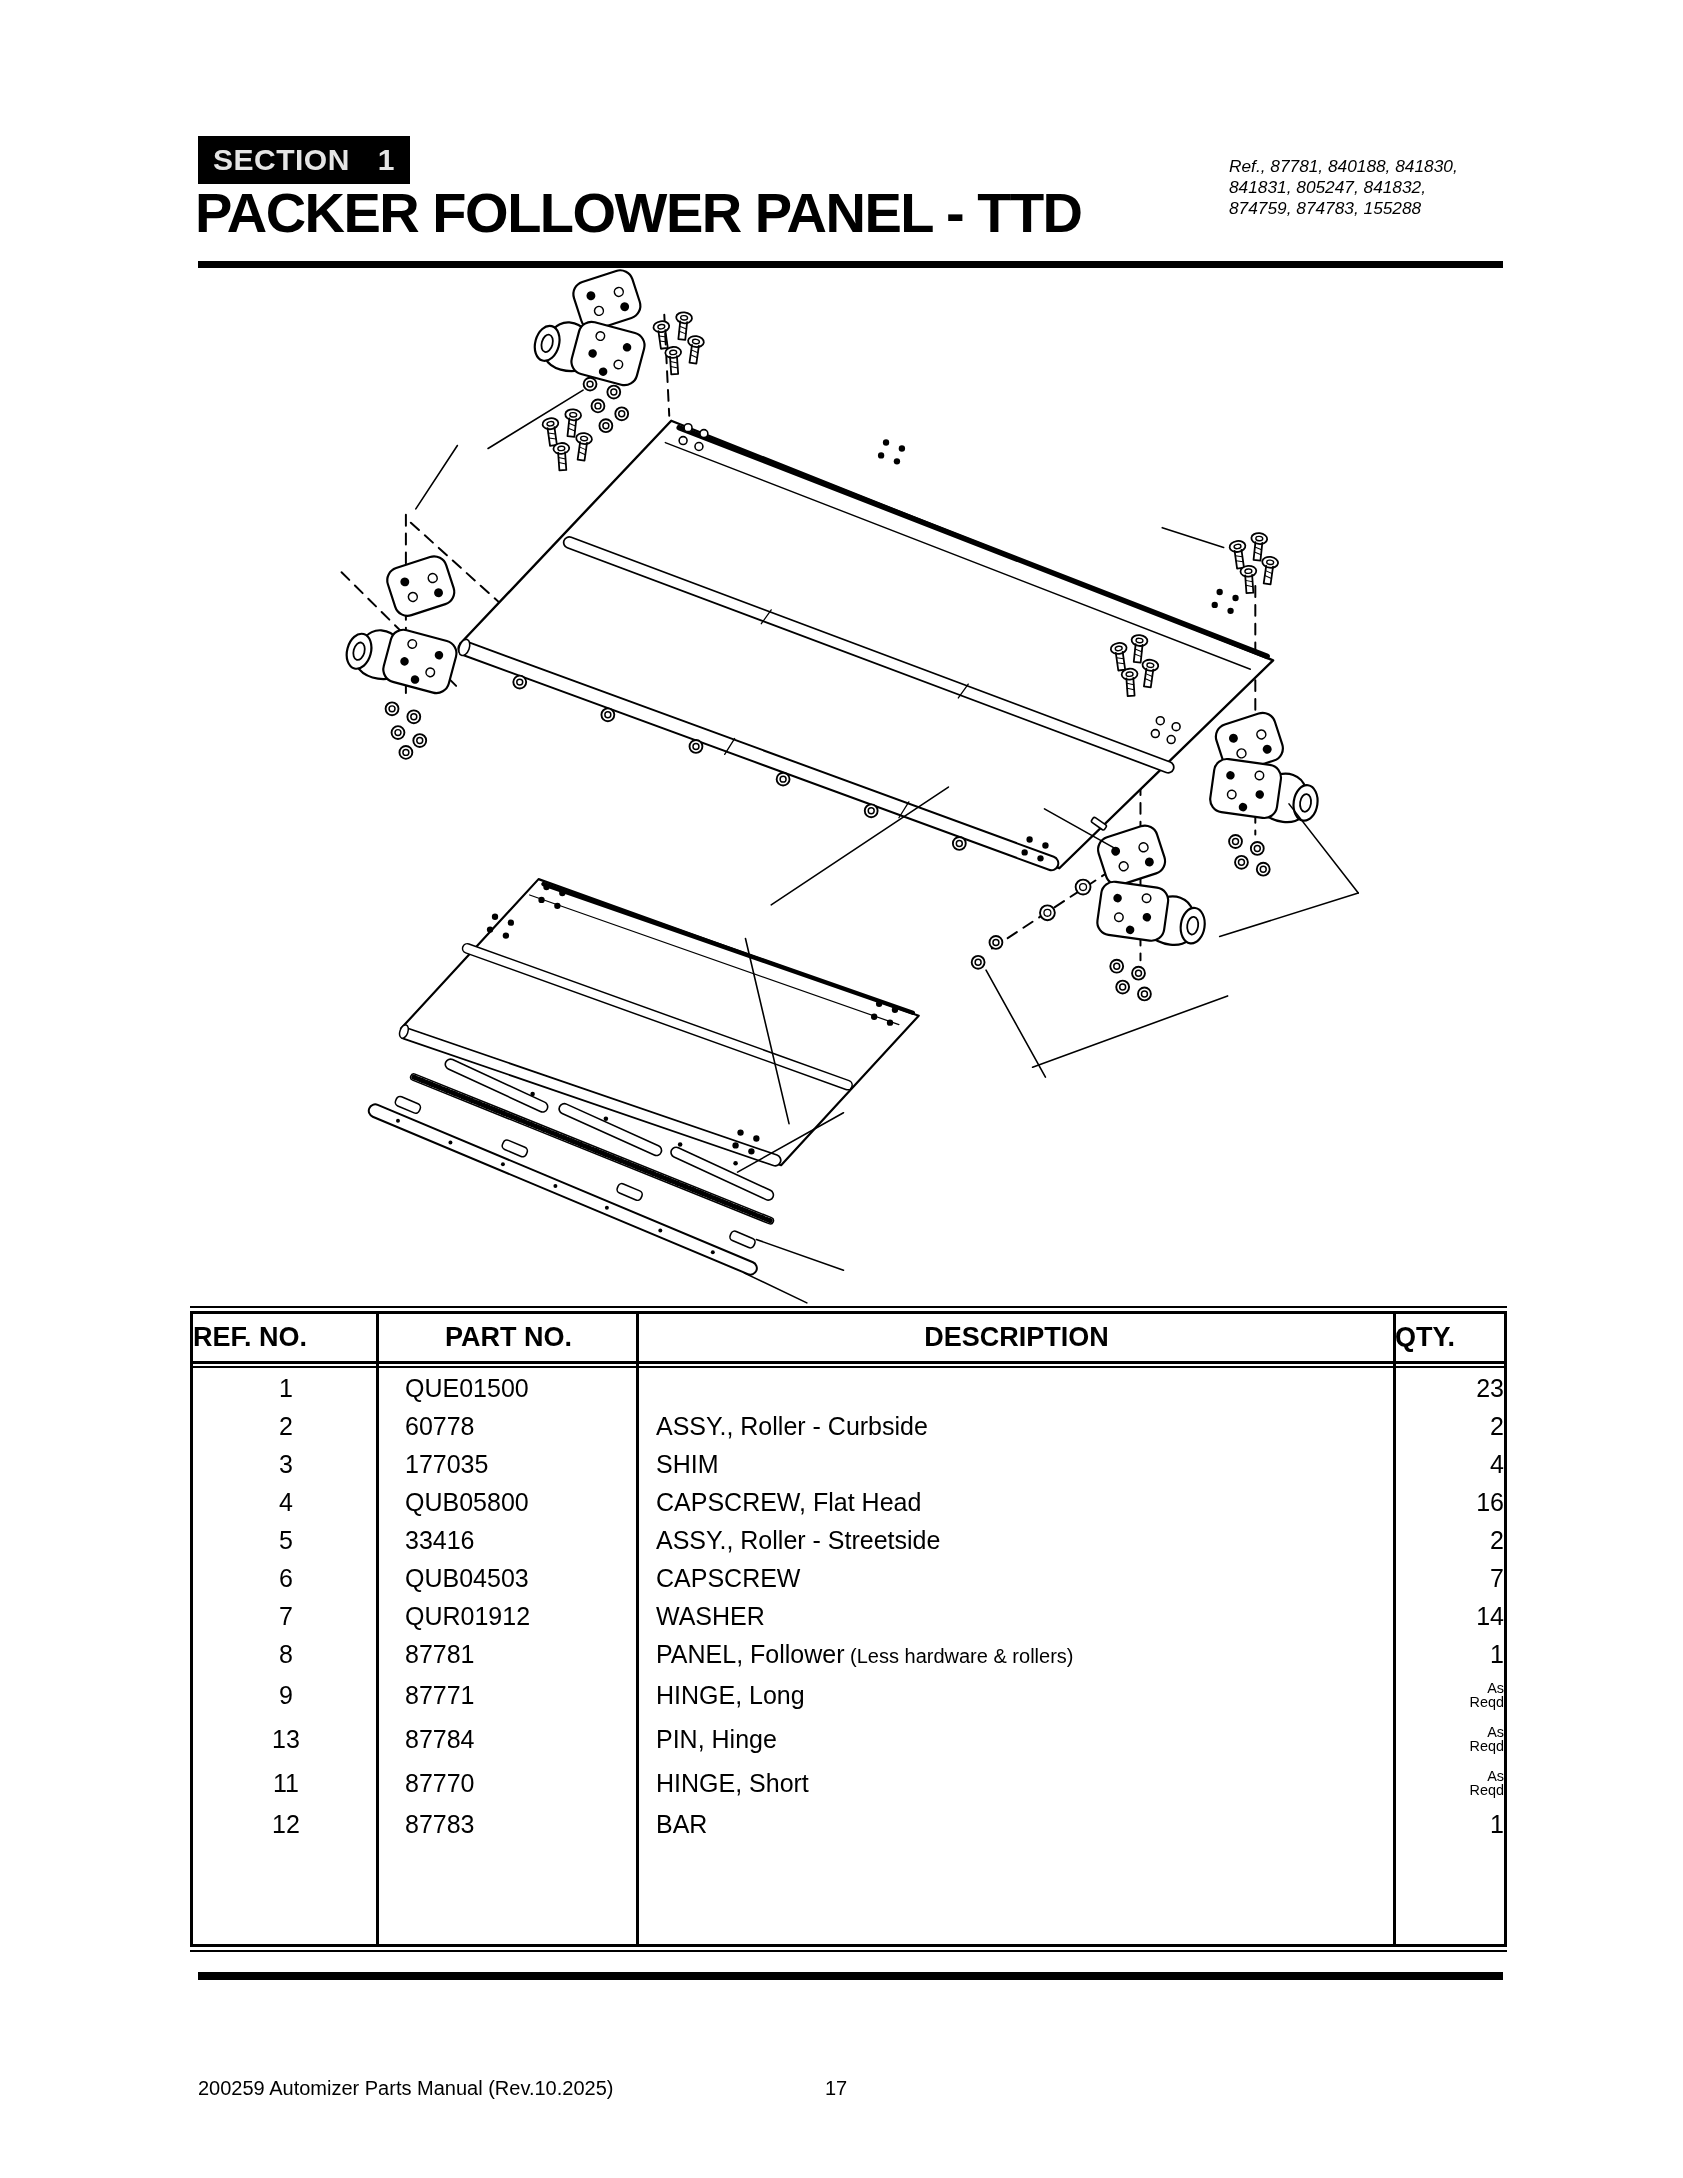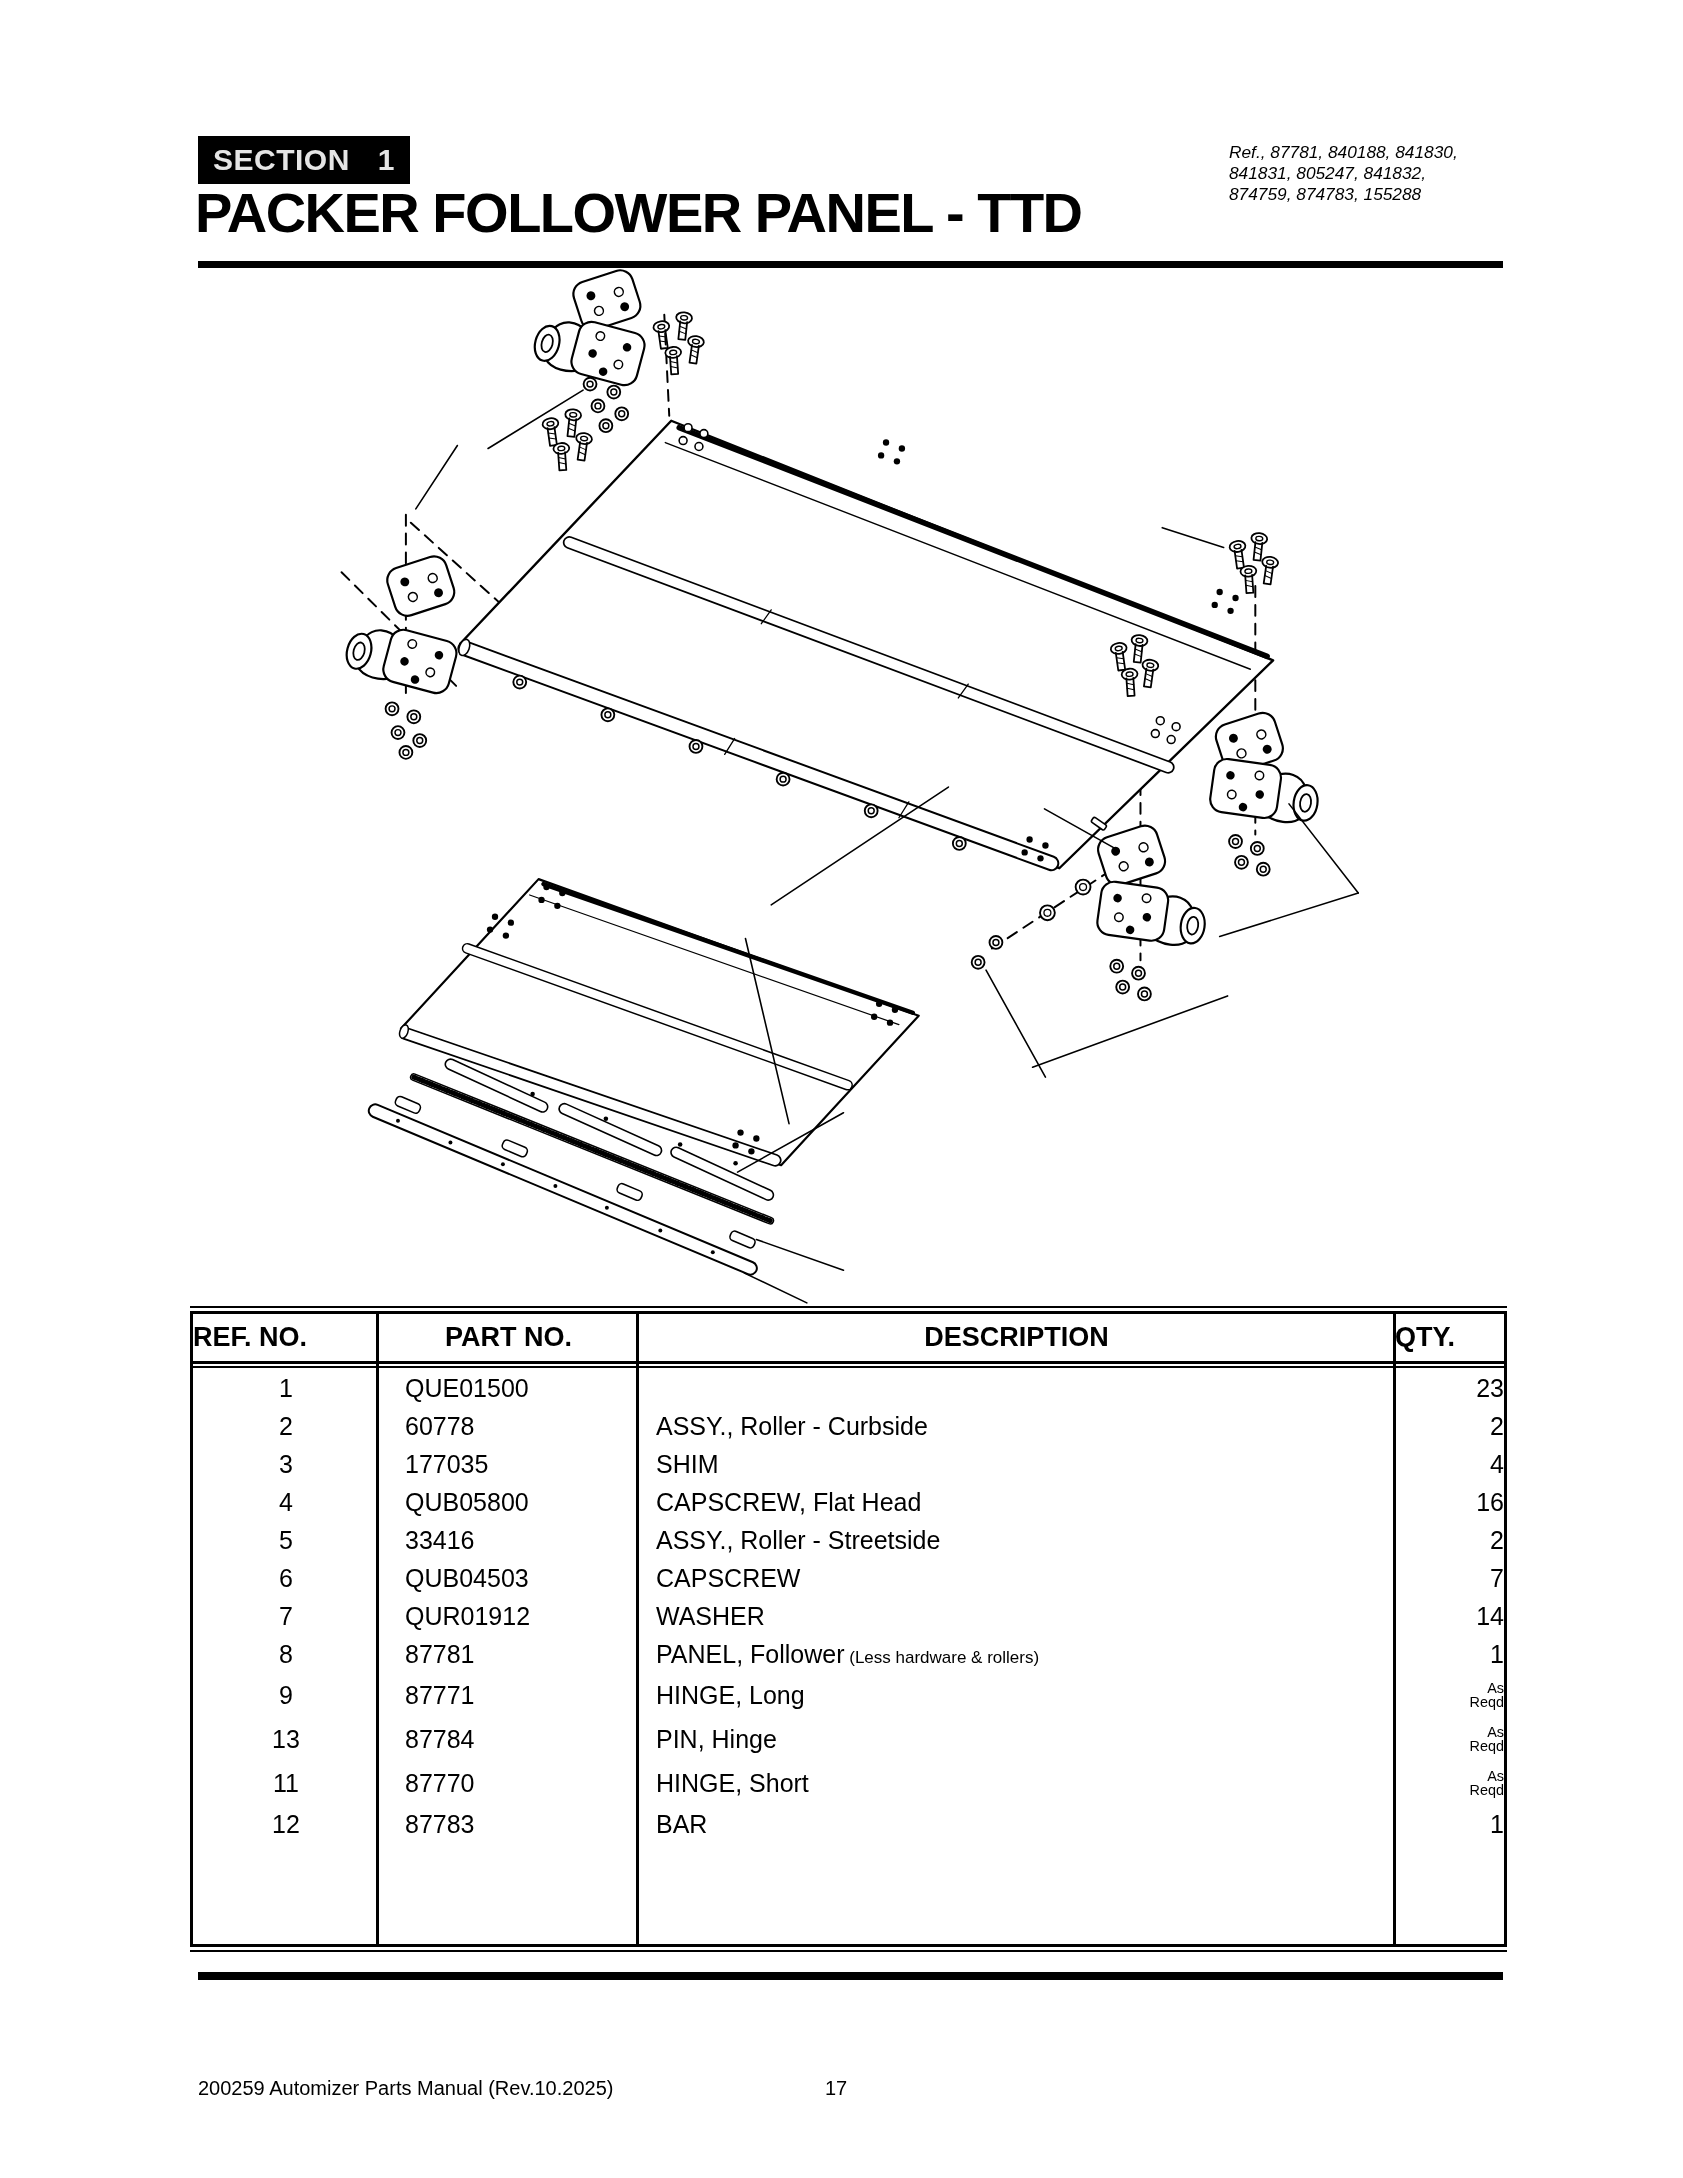--- a/index.html
+++ b/index.html
@@ -4,21 +4,21 @@
 <style>
   html,body{margin:0;padding:0;background:#fff}
   body{width:1683px;height:2178px;position:relative;font-family:"Liberation Sans",sans-serif;color:#000;overflow:hidden}
   .abs{position:absolute}
 
   
   .section-badge{left:198px;top:136px;width:212px;height:48px;background:#000;color:#e5e5e5;
     display:flex;align-items:center;justify-content:space-between;box-sizing:border-box;
     padding:0 15px;font-size:30px;font-weight:bold;letter-spacing:0.5px}
   .page-title{left:195px;top:180px;font-size:56px;font-weight:bold;letter-spacing:-1.5px;white-space:nowrap}
-  .ref-block{left:1229px;top:142px;font-size:17.3px;font-style:italic;line-height:21px;white-space:pre-line}
+  .ref-block{left:1229px;top:156px;font-size:17.3px;font-style:italic;line-height:21px;white-space:pre-line}
   .rule{background:#000}
   .rule-top{left:198px;top:261px;width:1305px;height:7px}
   .rule-bottom{left:198px;top:1972px;width:1305px;height:8px}
 
   
   svg.diagram{left:0;top:0;pointer-events:none}
 
   
   .parts-table{left:190px;top:1311px;width:1317px;height:636px;border:3px solid #000;box-sizing:border-box;background:transparent}
   .parts-table::before{content:"";position:absolute;left:-3px;right:-3px;top:-8px;height:2px;background:#000}
@@ -30,21 +30,21 @@
   .v1{left:183px}.v2{left:443px}.v3{left:1200px}
   .tbody{position:absolute;left:0;right:0;top:55px}
   .trow{display:flex;align-items:center;height:38px;font-size:25px}
   .trow.tall{height:44px}
   .td{box-sizing:border-box}
   .c-ref{width:186px;text-align:center}
   .c-part{width:259px;padding-left:26px}
   .c-desc{width:757px;padding-left:18px;white-space:nowrap}
   .c-qty{flex:1;text-align:right}
   .c-qty.qsmall{font-size:14.4px;line-height:14px;white-space:pre-line}
-  .desc-note{font-size:17px}
+  .desc-note{font-size:20px}
   .th{text-align:left}
 
   
   .footer-left{left:198px;top:2077px;font-size:20px}
   .footer-page{left:812px;top:2077px;width:48px;text-align:center;font-size:20px}
 </style>
 </head>
 <body>
 
 <svg class="abs diagram" width="1683" height="2178" viewBox="0 0 1700 2200" fill="none" stroke-linecap="round">

